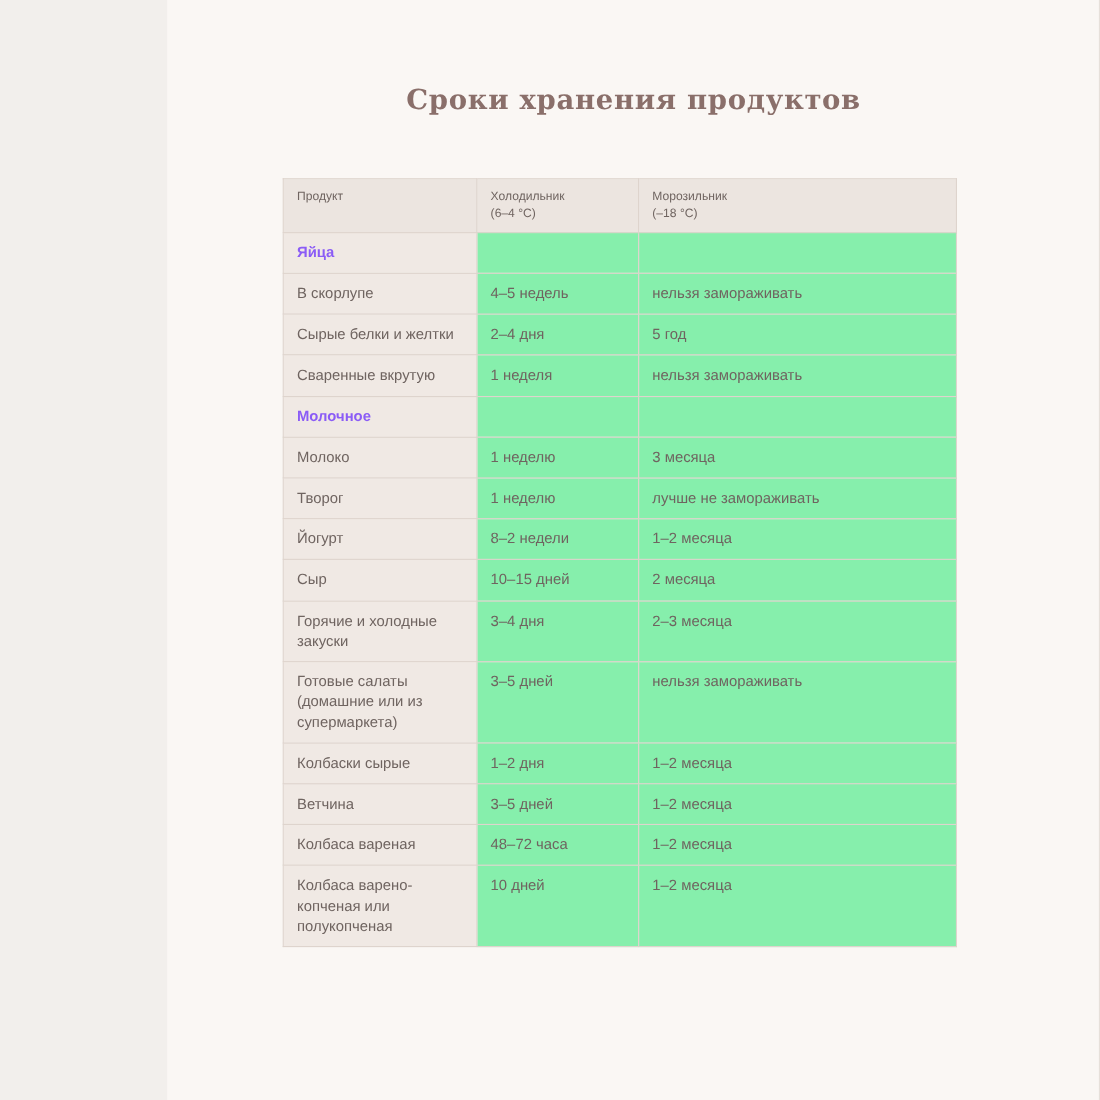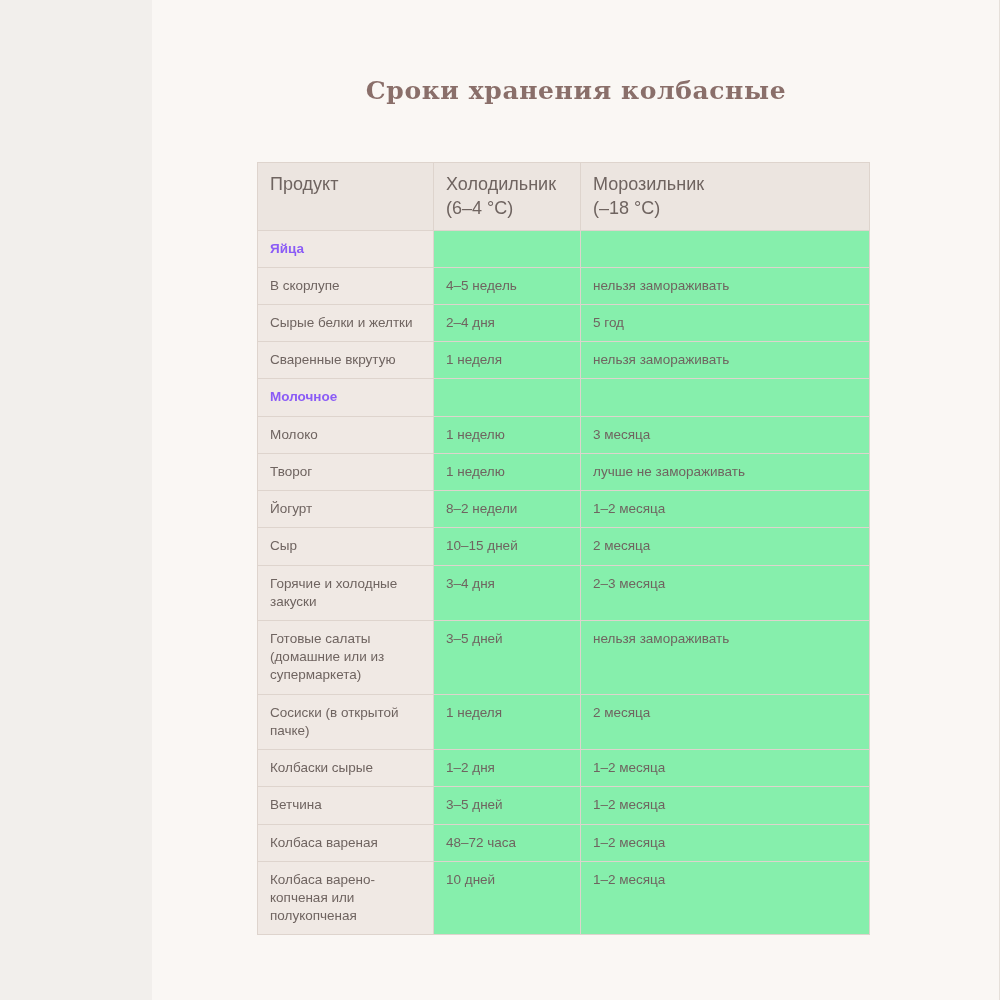--- a/index.html
+++ b/index.html
@@ -63,21 +63,21 @@
     vertical-align: top;
     line-height: 1.35;
     font-weight: normal;
     text-align: left;
   }
   thead th {
     background: #ece5e0;
     text-align: center;
     padding: 14px 10px;
     color: #6f6460;
-    font-size: 18px;
+    font-size: 11px;
     line-height: 1.35;
   }
   td.label {
     background: #f0e9e4;
   }
   tr.group td.label {
     background: #f0e9e4;
     font-weight: bold;
     color: #8b5cf6;
   }
@@ -86,21 +86,21 @@
     margin-left: 40px;
   }
   .nowrap-line { display: block; }
 </style>
 </head>
 <body>
 
 <div class="page">
   <div class="page-inner">
 
-    <div class="doc-title">Сроки хранения колбасные</div>
+    <div class="doc-title">Сроки хранения продуктов</div>
 
     <div class="table-wrap">
       <table class="storage">
         <colgroup>
           <col class="c1">
             <col class="c2">
             <col class="c3">
         </colgroup>
         <thead>
           <tr>
@@ -168,25 +168,20 @@
               <td class="label">Горячие и холодные закуски</td>
               <td class="val">3–4 дня</td>
               <td class="val">2–3 месяца</td>
             </tr>
             <tr>
               <td class="label">Готовые салаты (домашние или из супермаркета)</td>
               <td class="val">3–5 дней</td>
               <td class="val">нельзя замораживать</td>
             </tr>
             <tr>
-              <td class="label">Сосиски (в открытой пачке)</td>
-              <td class="val">1 неделя</td>
-              <td class="val">2 месяца</td>
-            </tr>
-            <tr>
               <td class="label">Колбаски сырые</td>
               <td class="val">1–2 дня</td>
               <td class="val">1–2 месяца</td>
             </tr>
             <tr>
               <td class="label">Ветчина</td>
               <td class="val">3–5 дней</td>
               <td class="val">1–2 месяца</td>
             </tr>
             <tr>

